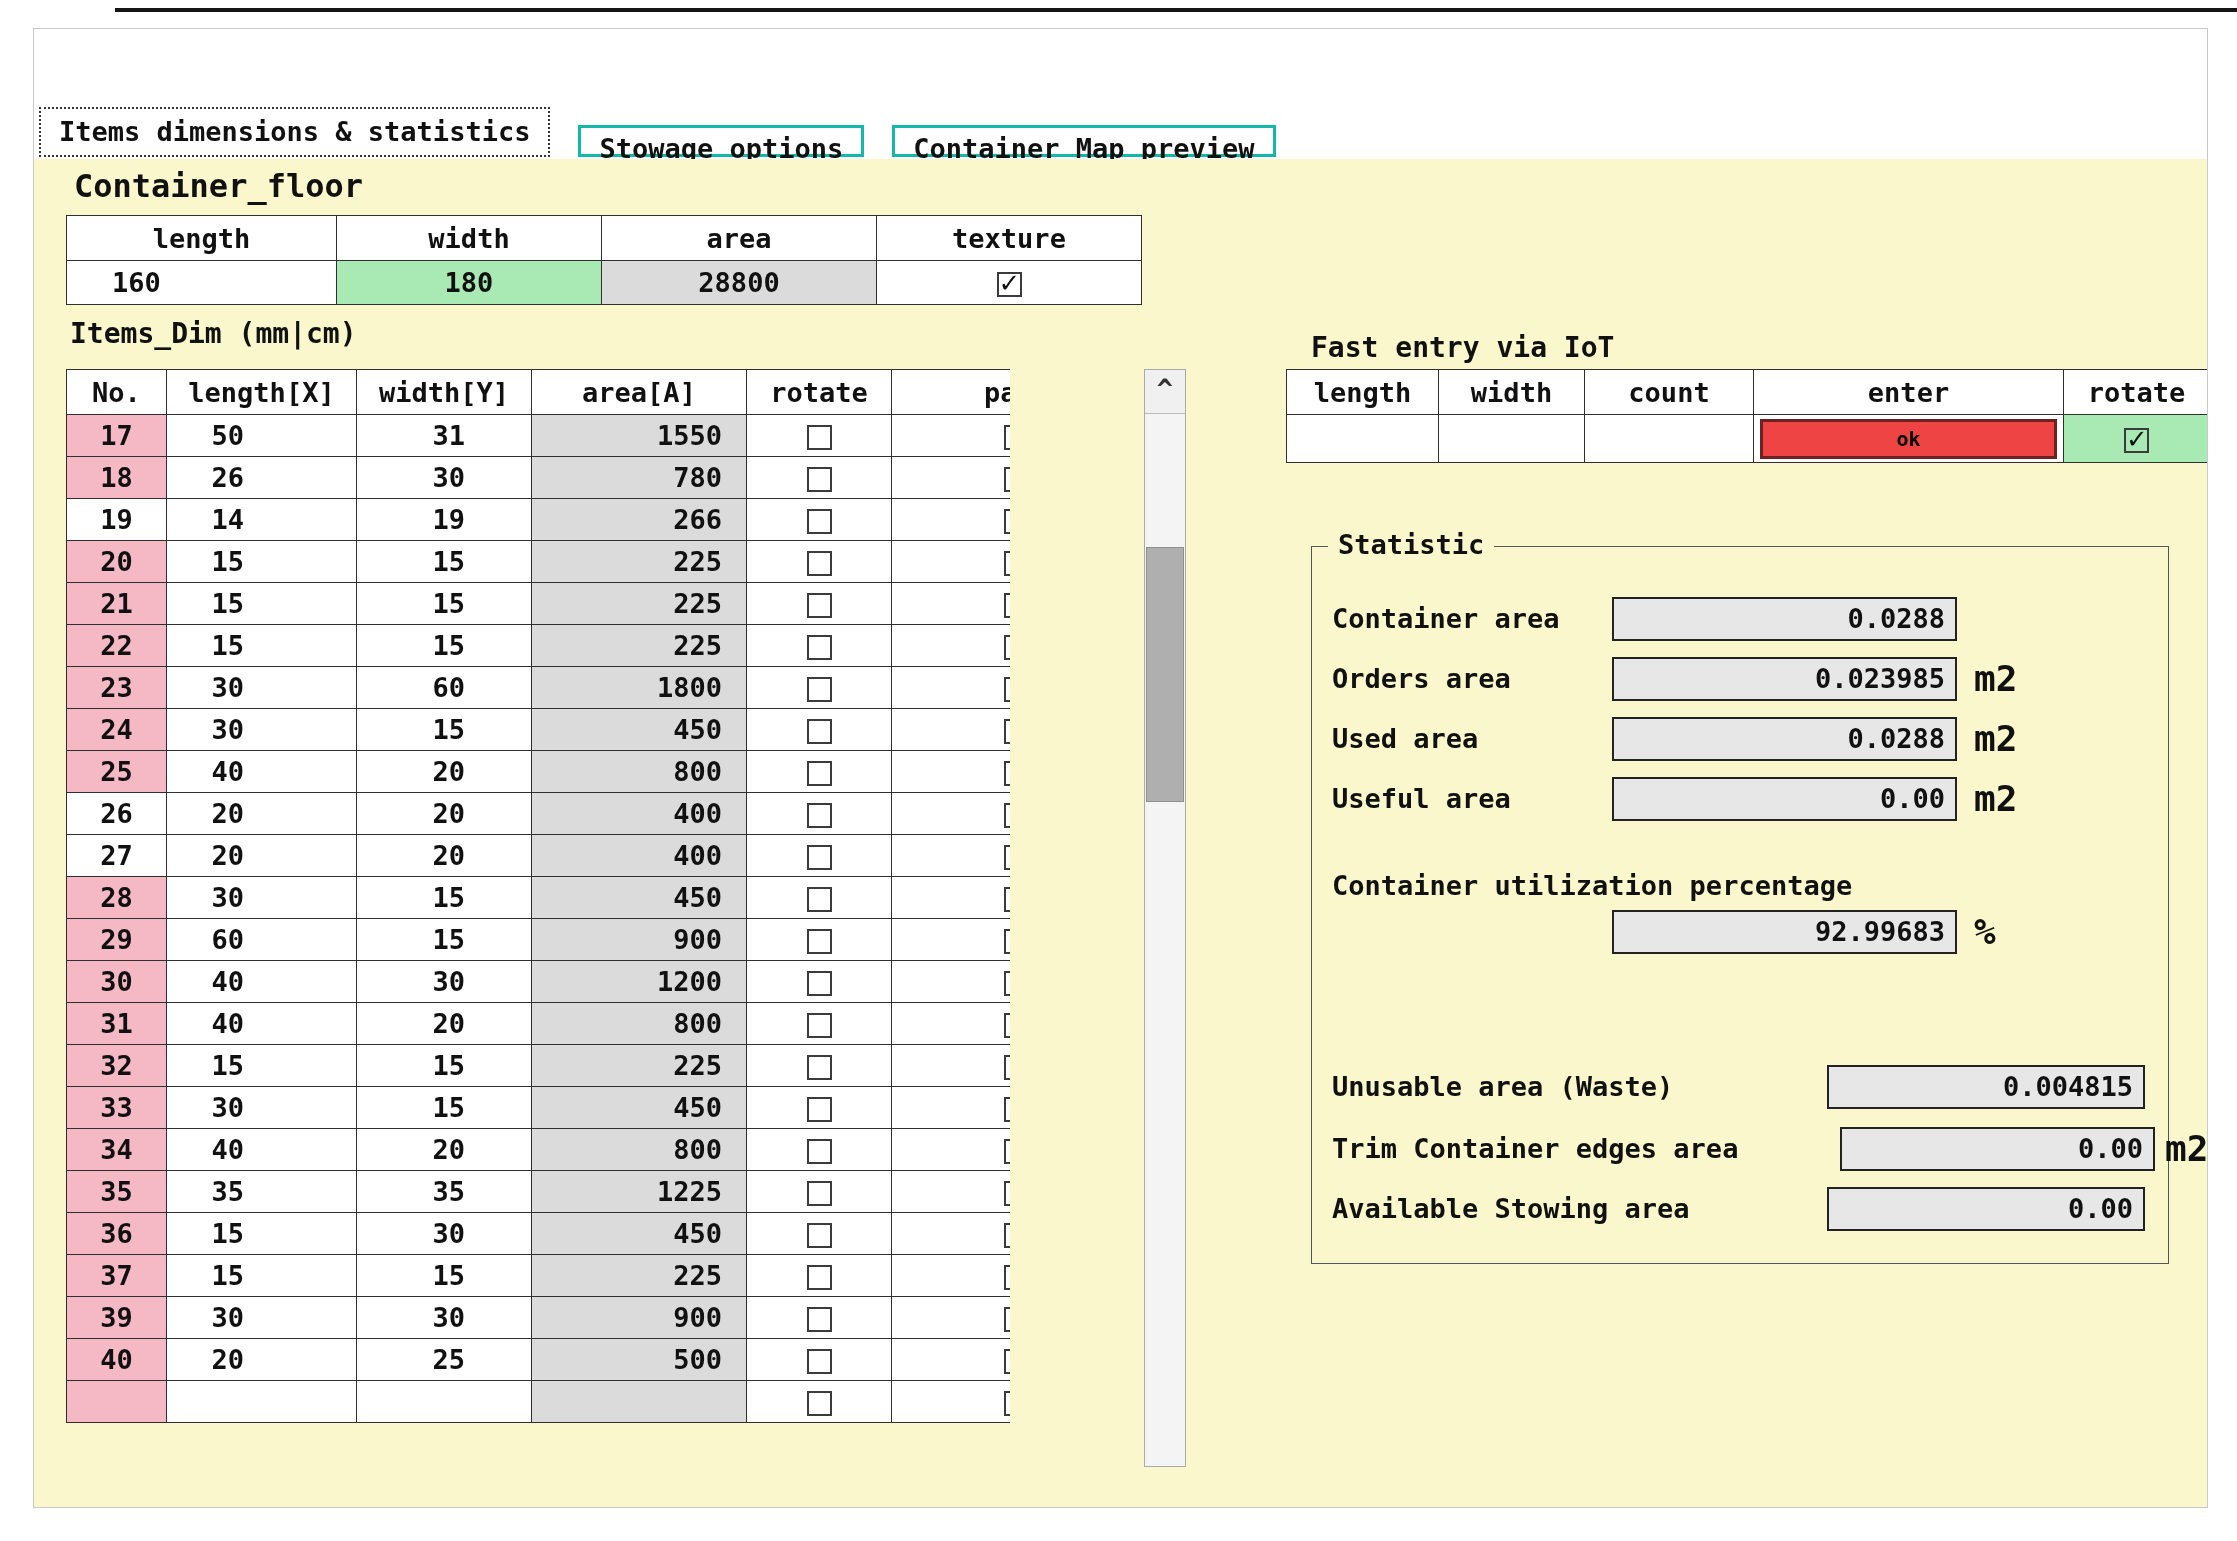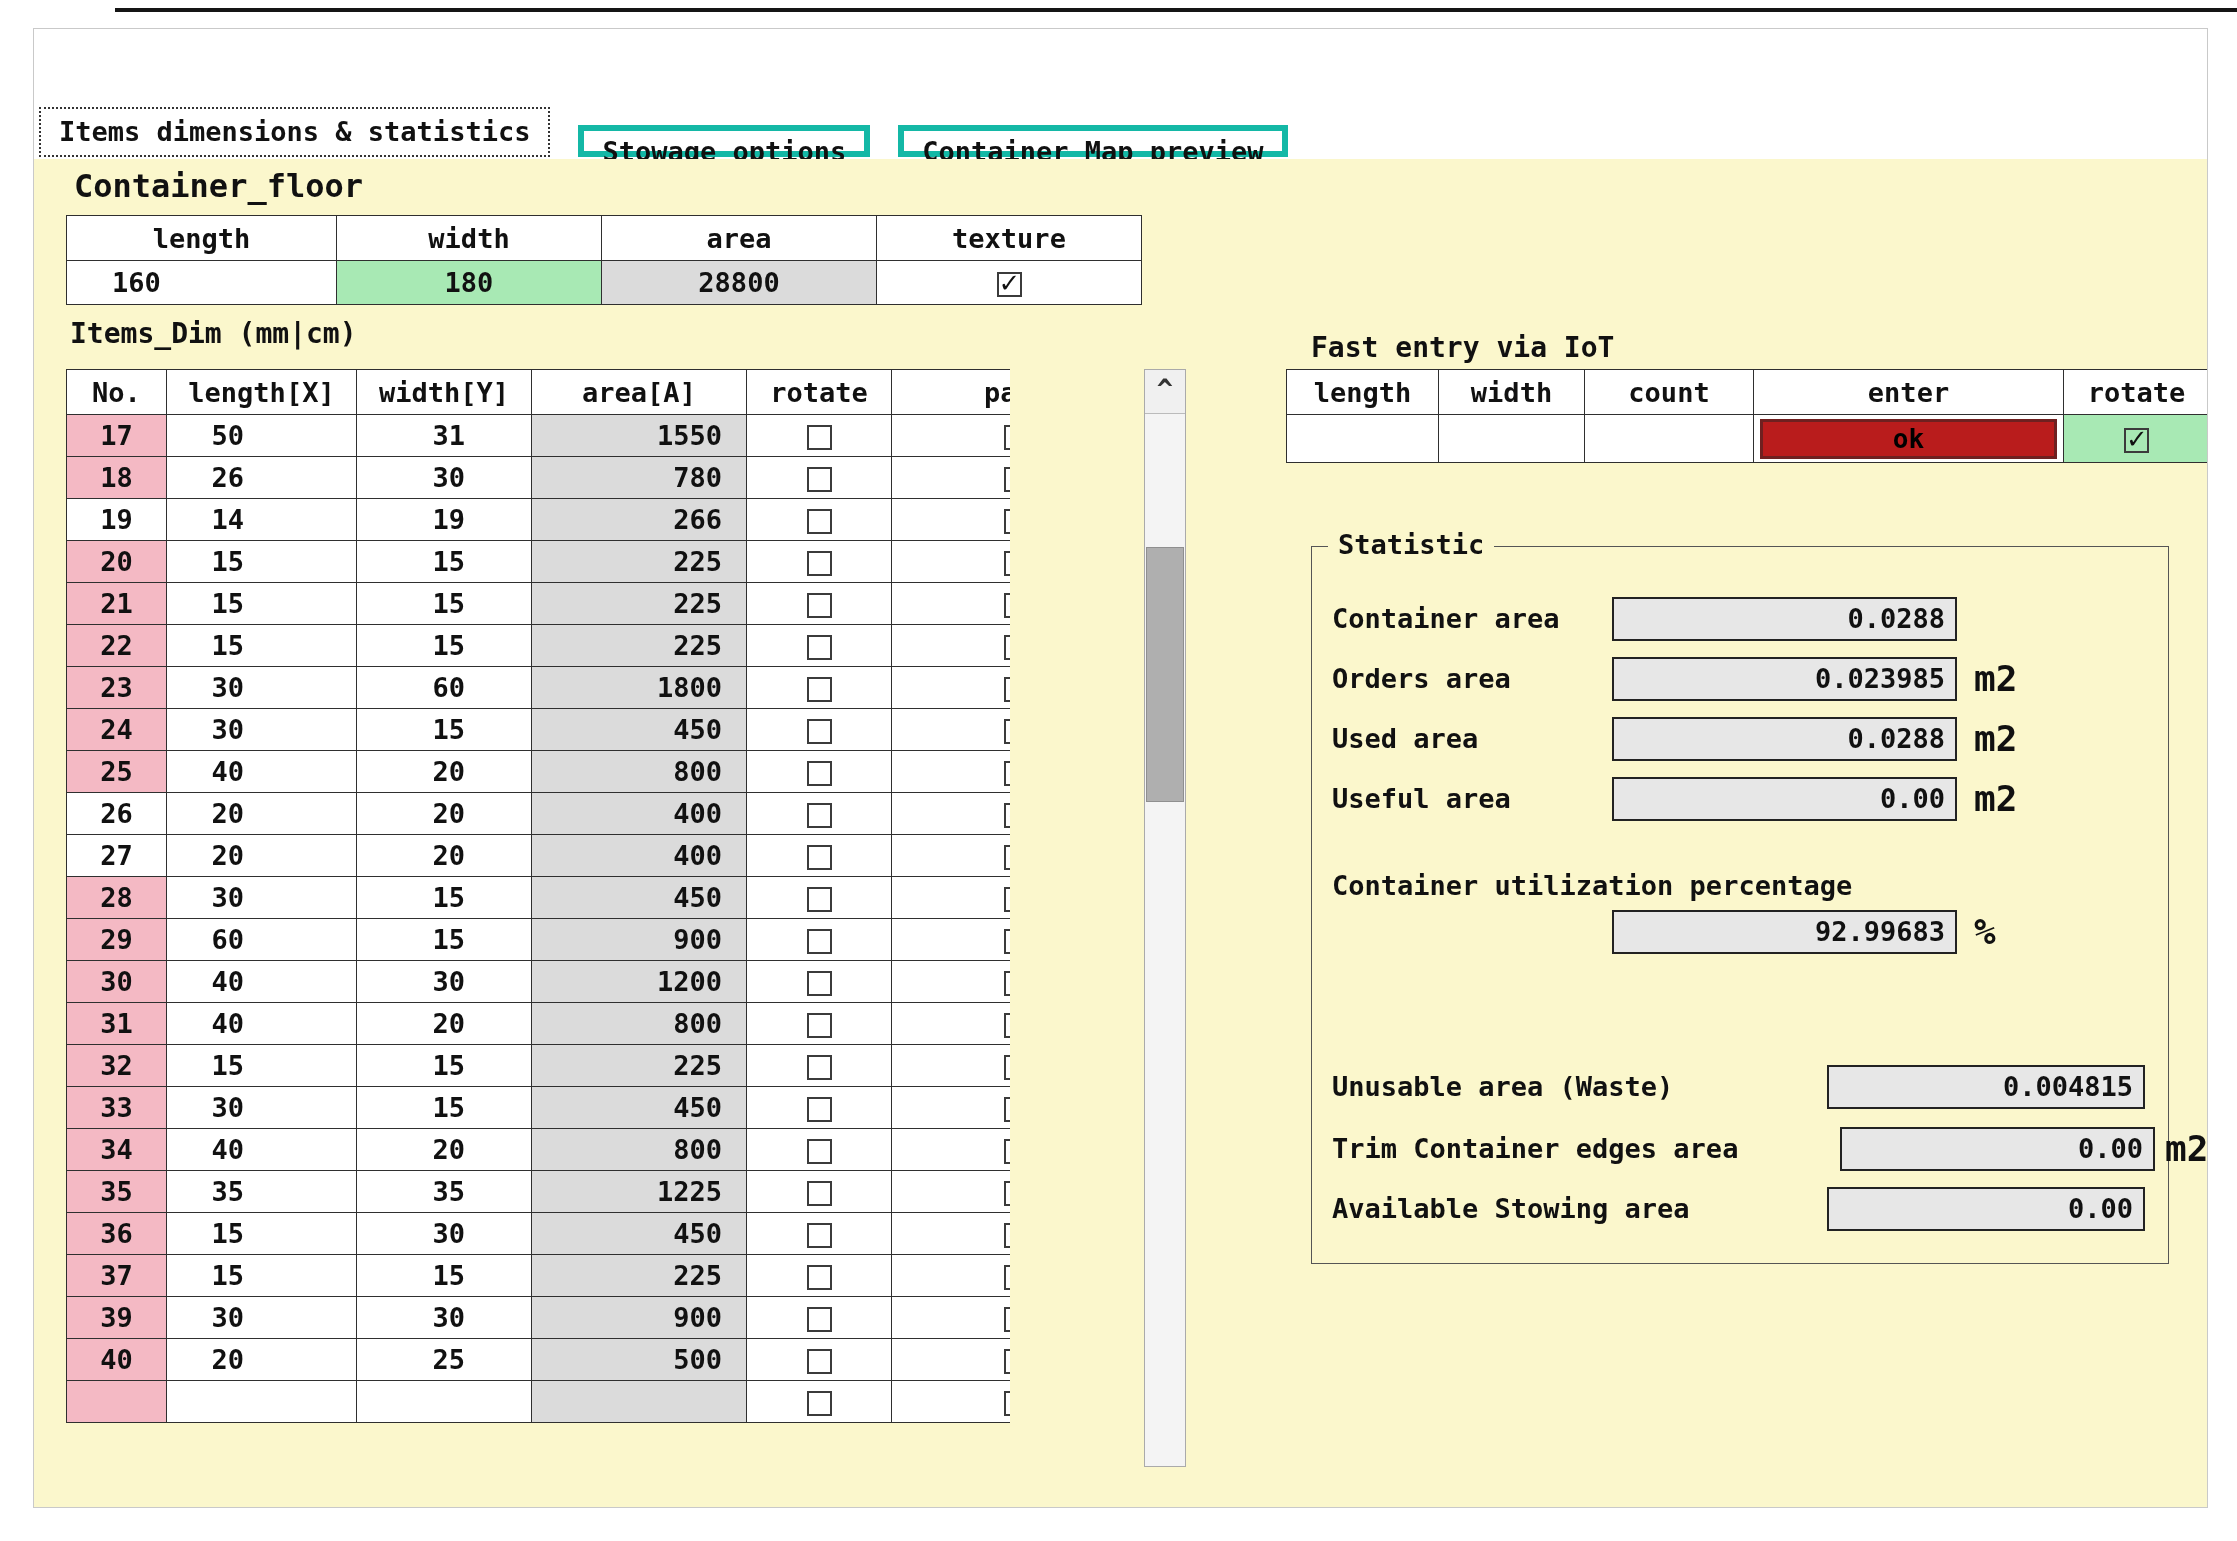--- a/index.html
+++ b/index.html
@@ -9,21 +9,21 @@
   .topline { position:absolute; left:115px; top:8px; width:2122px; height:4px; background:#151515; }
 
   .window { position:absolute; left:33px; top:28px; width:2175px; height:1480px; background:#fff; border:1px solid #c9c9c9; overflow:hidden; }
 
   .titlebar { position:absolute; left:0; top:0; width:100%; height:52px; background:#fff; }
   .title { position:absolute; left:16px; top:12px; font-family:"Liberation Sans", sans-serif; font-weight:700; font-size:23px; color:#000; white-space:nowrap; }
   .closebtn { position:absolute; right:8px; top:8px; width:38px; height:31px; background:var(--close-red,#E5483D); border:1px solid #b8352c; border-radius:3px; color:#fff; font-size:19px; line-height:27px; text-align:center; cursor:pointer; font-family:"DejaVu Sans", sans-serif; font-weight:bold; padding:0; }
 
   .tabstrip { position:absolute; left:0; top:52px; width:100%; height:78px; background:#fff; }
   .tabs { position:absolute; left:5px; top:26px; display:flex; gap:28px; align-items:flex-end; }
-  .tab { height:32px; line-height:42px; padding:0 18px; background:#fff; font-size:27px; white-space:nowrap; cursor:pointer; border:6px solid #14b8a6; }
+  .tab { height:32px; line-height:42px; padding:0 18px; background:#fff; font-size:27px; white-space:nowrap; cursor:pointer; border:3px solid #14b8a6; }
   .tab.active { height:50px; line-height:46px; border:2px dotted #333; }
 
   .panel { position:absolute; left:0; top:130px; width:100%; height:1350px; background:var(--panel-yellow,#FBF7CC); }
 
   .cf-label { position:absolute; left:40px; top:8px; font-size:32px; }
   .items-label { position:absolute; left:36px; top:158px; font-size:28px; }
   .fe-label { position:absolute; left:1277px; top:172px; font-size:28px; }
 
   table { border-collapse:collapse; table-layout:fixed; background:#fff; }
   th, td { border:1px solid #2f2f2f; font-size:27px; font-weight:bold; overflow:hidden; white-space:nowrap; }
@@ -45,21 +45,21 @@
   .c-y { text-align:right; padding-right:66px; }
   .c-a { text-align:right; padding-right:24px; background:var(--cell-gray,#DBDBDB) !important; }
   .c-cb { text-align:center; }
 
   .vscroll { position:absolute; left:1110px; top:210px; width:42px; height:1098px; background:#F4F4F4; border:1px solid #aaa; }
   .vscroll-up { position:absolute; top:0; left:0; width:100%; height:44px; background:#F0F0F0; border-bottom:1px solid #bbb; text-align:center; font-size:27px; line-height:38px; color:#333; }
   .vscroll-thumb { position:absolute; top:177px; left:1px; width:38px; height:255px; background:#AFAFAF; border:1px solid #8f8f8f; }
 
   .fe-table { position:absolute; left:1252px; top:210px; width:923px; }
   .fe-table td { height:48px; text-align:center; }
-  .okbtn { width:96%; height:40px; background:#b91c1c; border:3px solid var(--ok-border,#6F2020); font-family:inherit; font-size:26px; font-weight:bold; cursor:pointer; }
+  .okbtn { width:96%; height:40px; background:#ef4444; border:3px solid var(--ok-border,#6F2020); font-family:inherit; font-size:20px; font-weight:bold; cursor:pointer; }
 
   .cb { display:inline-block; width:25px; height:25px; border:2px solid #3b3b3b; background:#fff; position:relative; vertical-align:middle; }
   .cb.checked::after { content:"✓"; position:absolute; left:0; top:-6px; width:100%; text-align:center; font-size:26px; font-weight:bold; color:#111; font-family:"DejaVu Sans", sans-serif; }
   .cb-clear { background:transparent; }
 
   .statbox { position:absolute; left:1277px; top:387px; width:858px; height:718px; border:1px solid #555; }
   .statlegend { position:absolute; top:-18px; left:16px; padding:0 10px; background:var(--panel-yellow,#FBF7CC); font-size:27px; }
   .stat-row { position:absolute; left:0; width:100%; height:44px; }
   .stat-label { position:absolute; left:20px; line-height:44px; font-size:27px; white-space:nowrap; }
   .stat-input { position:absolute; top:0; height:44px; background:var(--input-gray,#E7E7E7); border:2px solid #222; text-align:right; padding-right:10px; line-height:40px; font-size:27px; }

